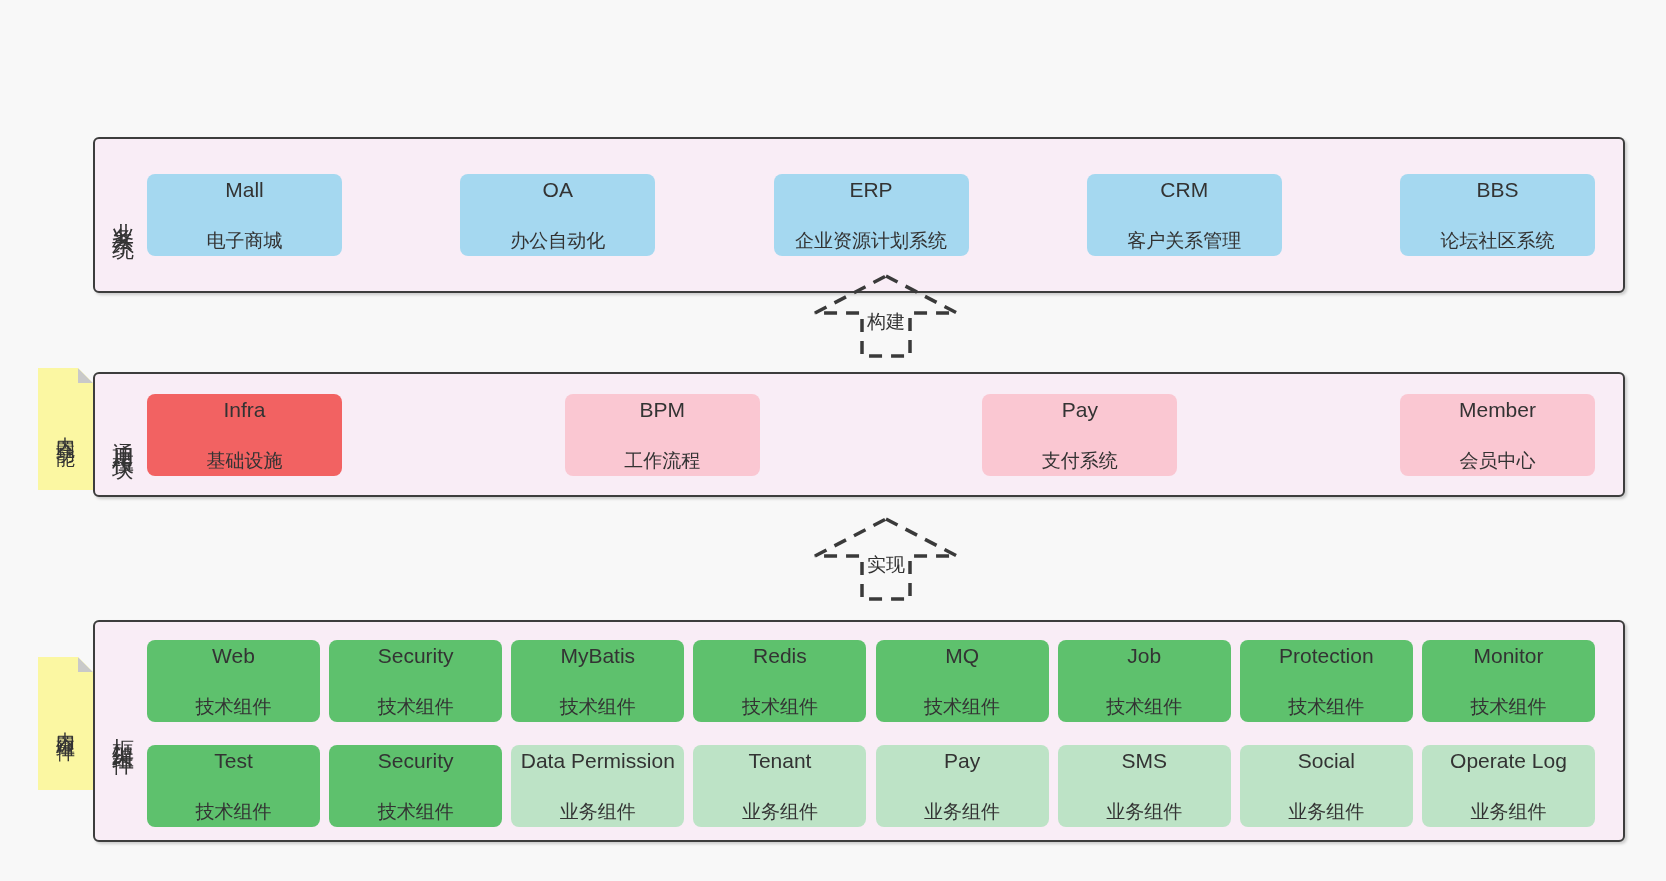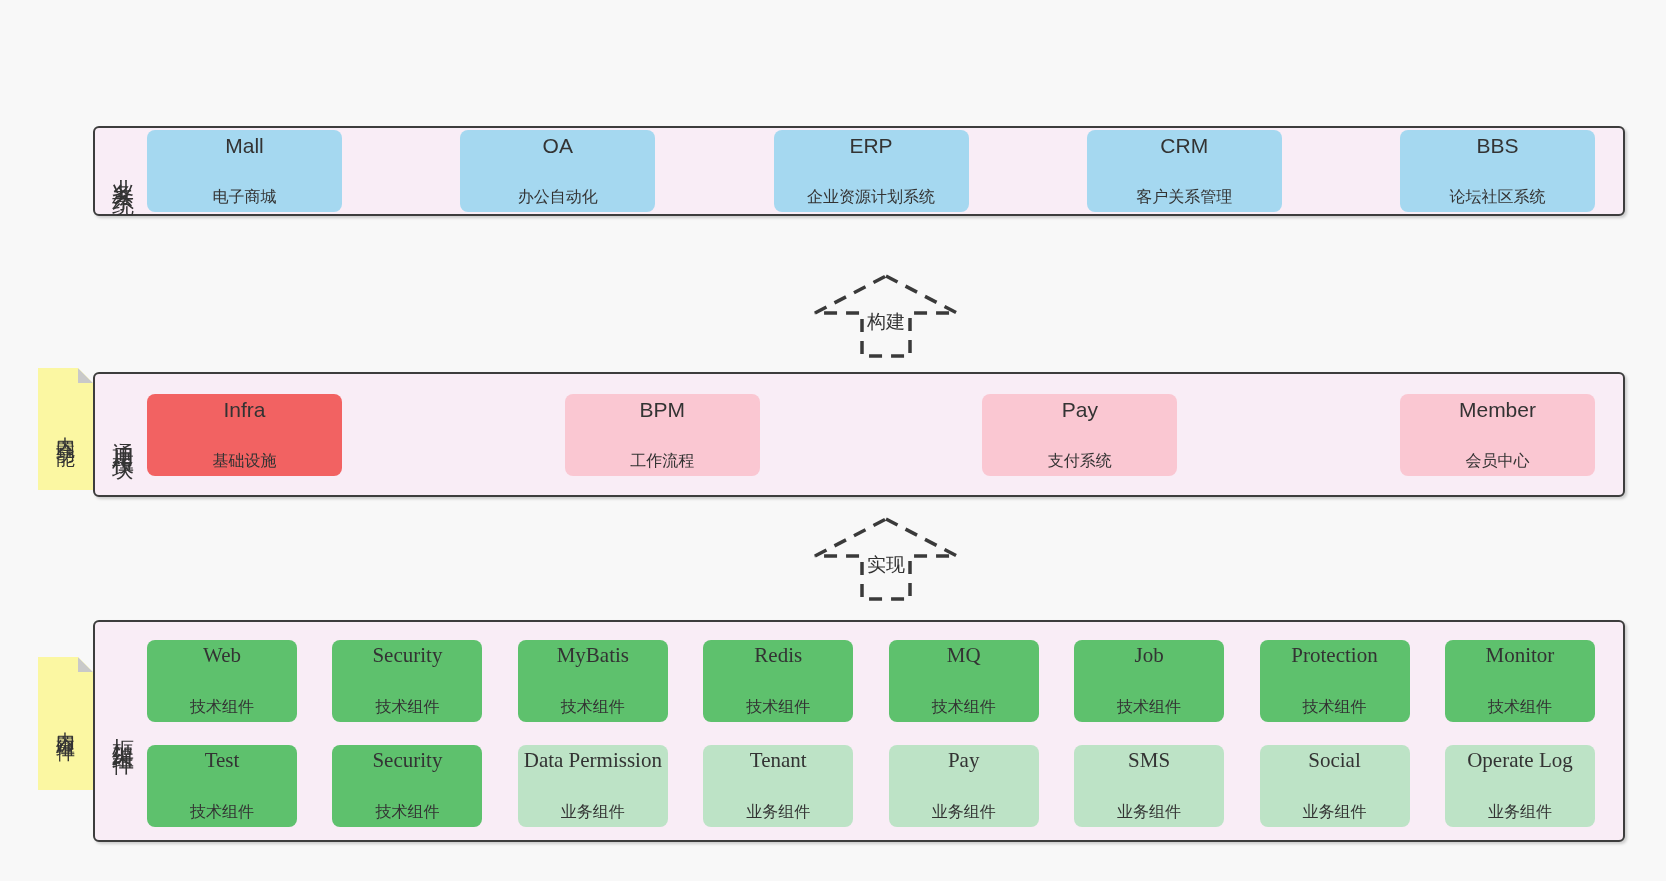--- a/index.html
+++ b/index.html
@@ -8,21 +8,21 @@
     background:#f8f8f8;
     font-family:"Liberation Sans","DejaVu Sans",sans-serif;
     color:#333;
   }
   
   .layer{
     position:absolute;left:93px;width:1532px;box-sizing:border-box;
     background:#f9edf6;border:2px solid #3d3d3d;border-radius:6px;
     box-shadow:2px 2px 3px rgba(0,0,0,0.18);
   }
-  .layer-top{top:126px;height:90px;padding-left:17px;}
+  .layer-top{top:137px;height:156px;padding-left:17px;}
   .layer-mid{top:372px;height:125px;}
   .layer-bot{top:620px;height:222px;}
   .layer-label{
     position:absolute;left:13px;top:50%;transform:translateY(-50%);
     writing-mode:vertical-rl;text-orientation:upright;
     font-size:22px;letter-spacing:5px;color:#333;white-space:nowrap;
   }
   
   .boxes{
     position:absolute;left:52px;right:28px;
@@ -30,23 +30,23 @@
   }
   .row-center{top:50%;transform:translateY(-50%);}
   .row-1{top:18px;}
   .row-2{top:123px;}
   .box{
     height:82px;border-radius:8px;box-sizing:border-box;
     display:flex;flex-direction:column;align-items:center;justify-content:center;
     text-align:center;padding:2px 4px;
   }
   .w6{width:195px;}
-  .w8{width:150px;font-family:Liberation Serif, serif;}
+  .w8{width:173px;}
   .box .t{font-size:21px;line-height:25px;}
-  .box .s{font-size:16px;line-height:25px;margin-top:26px;}
+  .box .s{font-size:19px;line-height:25px;margin-top:26px;}
   .c-blue{background:#a5d8f0;}
   .c-red{background:#f26262;}
   .c-pink{background:#fac7d2;}
   .c-green{background:#5ec16d;}
   .c-lgreen{background:#bde3c6;}
   
   .arrow{position:absolute;left:811px;width:150px;height:86px;text-align:center;}
   .arrow-build{top:273px;}
   .arrow-impl{top:516px;}
   .arrow svg{display:block;width:100%;height:100%;}

